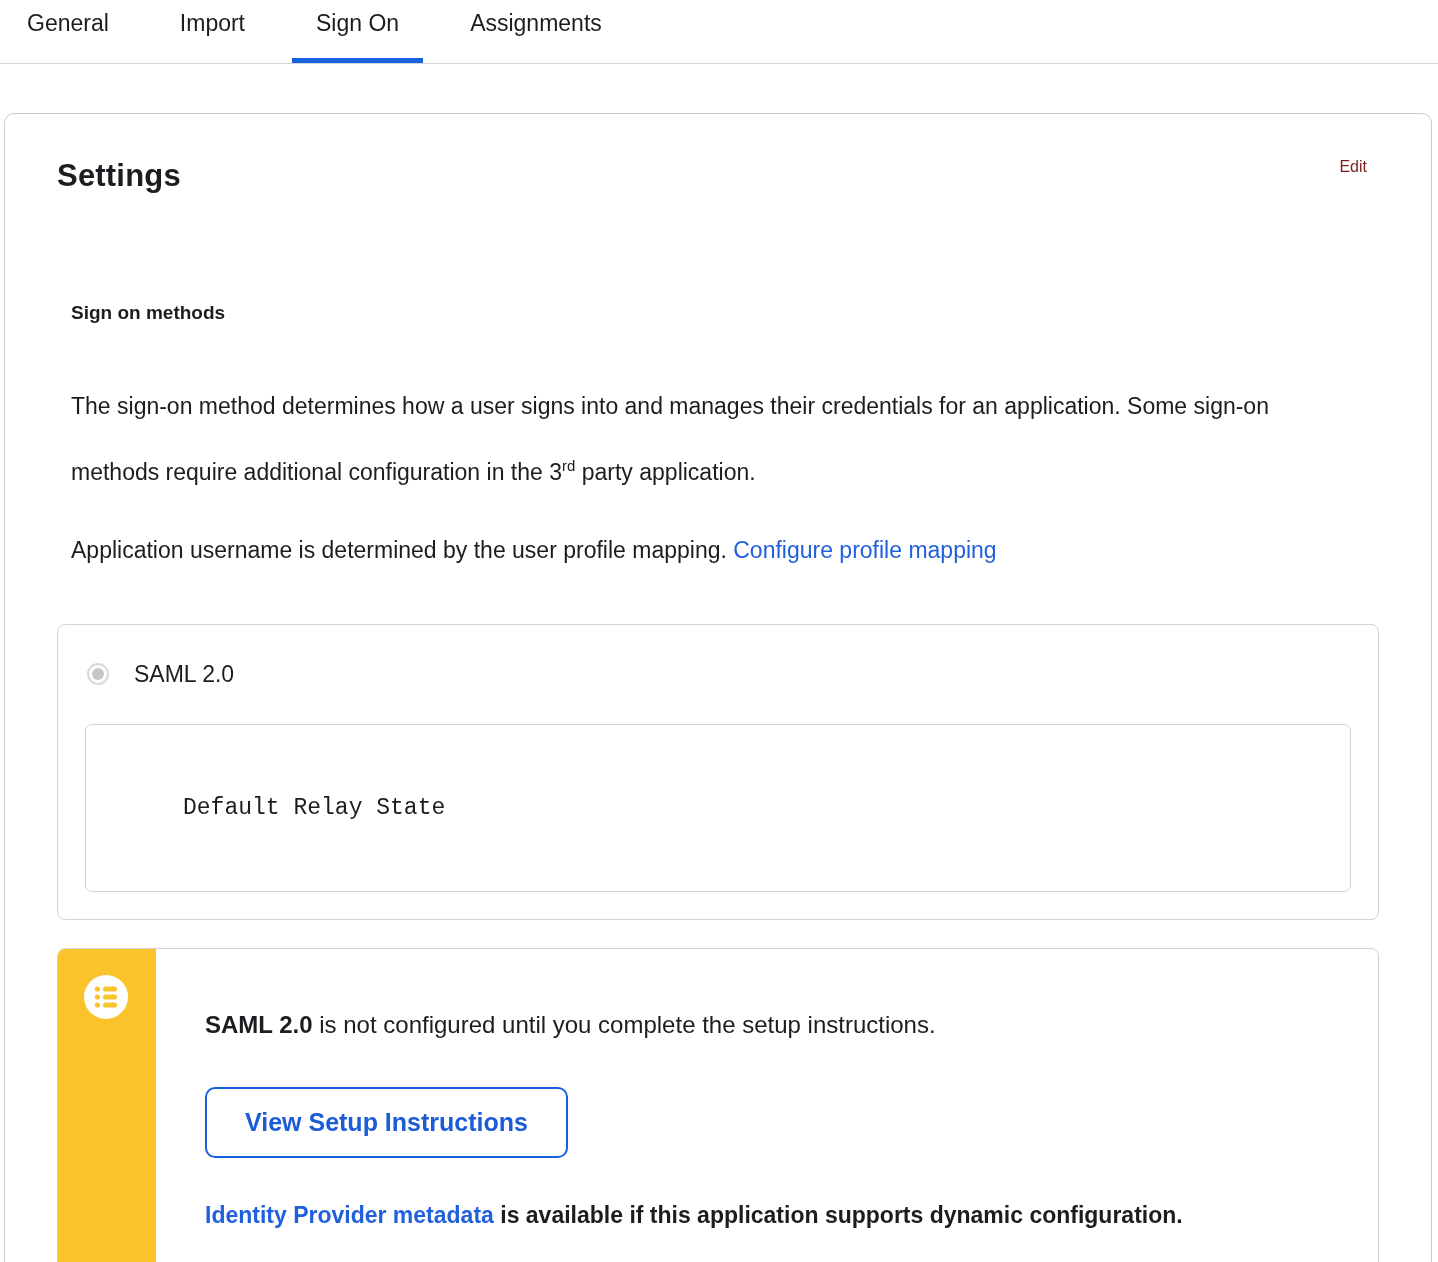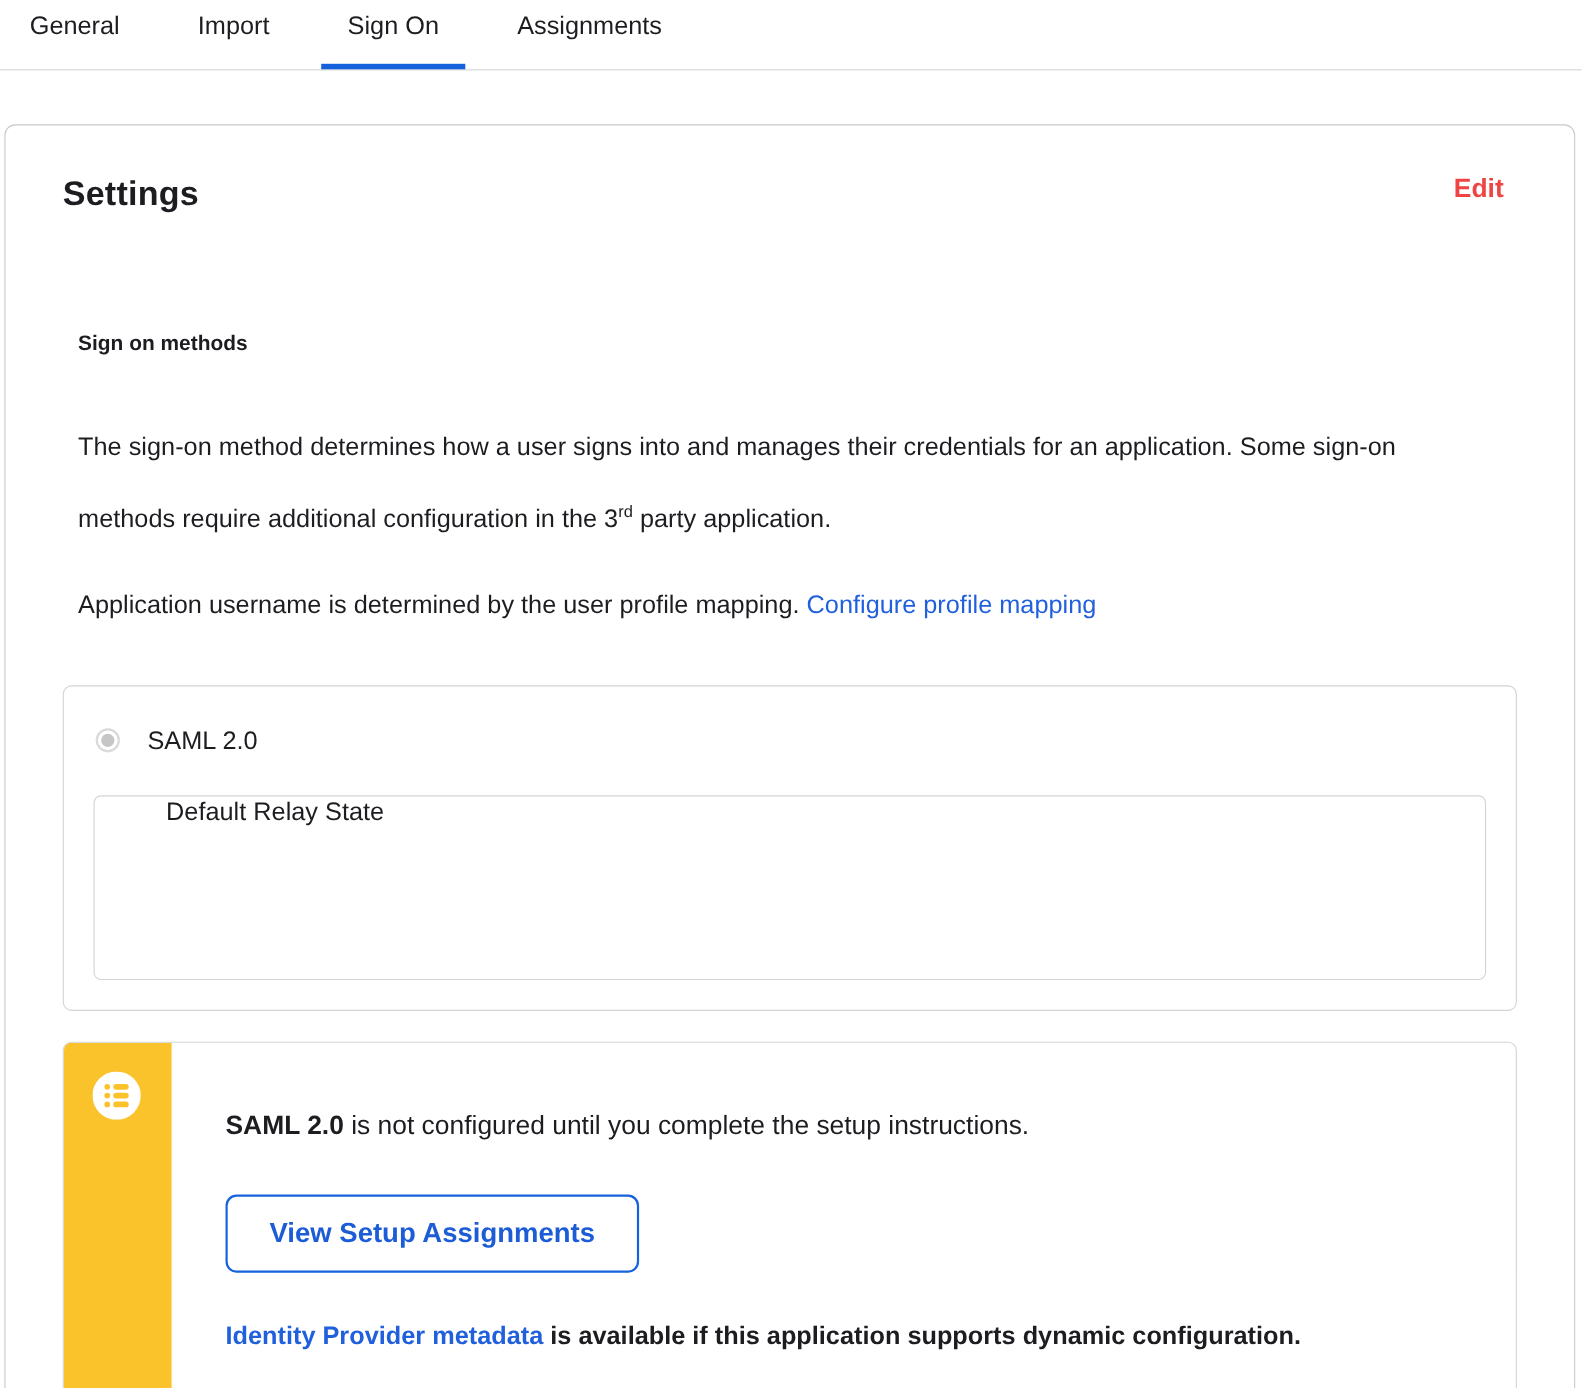--- a/index.html
+++ b/index.html
@@ -45,23 +45,23 @@
     justify-content: space-between;
     align-items: flex-start;
     padding-right: 12px;
   }
   .card-title {
     font-size: 31px;
     font-weight: 700;
     letter-spacing: 0.2px;
   }
   .edit-link {
-    font-size: 24px;
-    font-weight: 700;
-    color: #ef4444;
+    font-size: 16px;
+    font-weight: 400;
+    color: #7f1d1d;
     text-decoration: none;
     cursor: pointer;
   }
 
   
   .section { margin-top: 108px; }
   .section-heading {
     font-size: 19px;
     font-weight: 700;
     margin-left: 14px;
@@ -117,23 +117,24 @@
     border-radius: 50%;
     background: #c6c6c6;
   }
   .radio-label { font-size: 23px; }
   .relay-box {
     margin-top: 36px;
     border: 1px solid #d4d4d8;
     border-radius: 7px;
     height: 168px;
     display: flex;
-    align-items: flex-start;
-    padding-left: 65px;
-    font-size: 23px;
+    align-items: center;
+    padding-left: 97px;
+    font-size: 23px;
+    font-family: Liberation Mono, monospace;
   }
 
   
   .callout {
     margin-top: 28px;
     position: relative;
     border: 1px solid #d4d4d8;
     border-radius: 8px;
     min-height: 282px;
     overflow: hidden;
@@ -218,19 +219,19 @@
           <rect x="19" y="11.4" width="14" height="5.2" rx="2.6"></rect>
           <circle cx="13.5" cy="22" r="2.6"></circle>
           <rect x="19" y="19.4" width="14" height="5.2" rx="2.6"></rect>
           <circle cx="13.5" cy="30" r="2.6"></circle>
           <rect x="19" y="27.4" width="14" height="5.2" rx="2.6"></rect>
         </g>
       </svg>
 
       <div class="callout-msg"><b>SAML 2.0</b><span> is not configured until you complete the setup instructions.</span></div>
 
-      <button class="setup-btn">View Setup Assignments</button>
+      <button class="setup-btn">View Setup Instructions</button>
 
       <div class="metadata-line"><a class="text-link">Identity Provider metadata</a><span> is available if this application supports dynamic configuration.</span></div>
     </div>
   </div>
 
 </div>
 
 </body></html>

